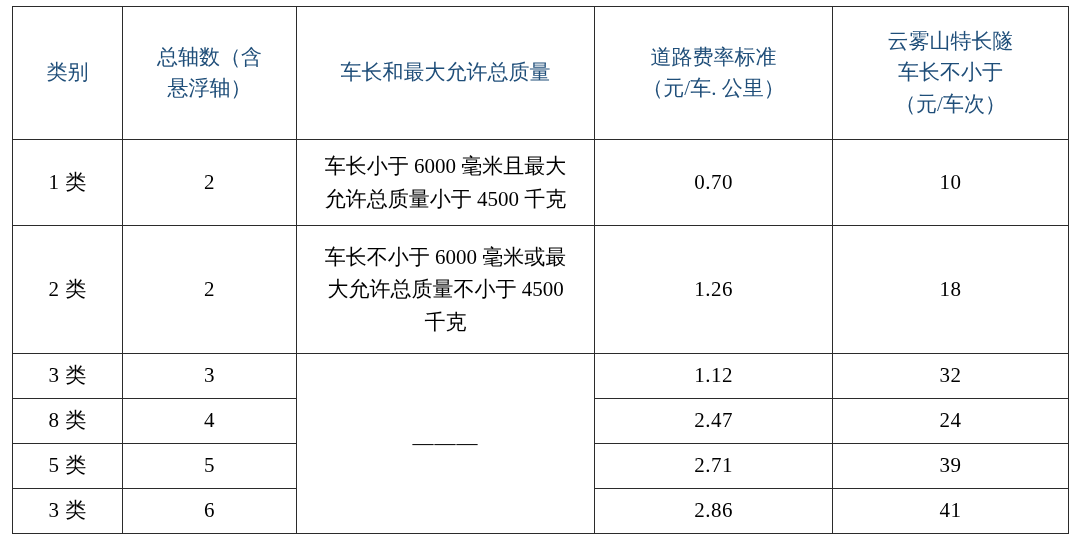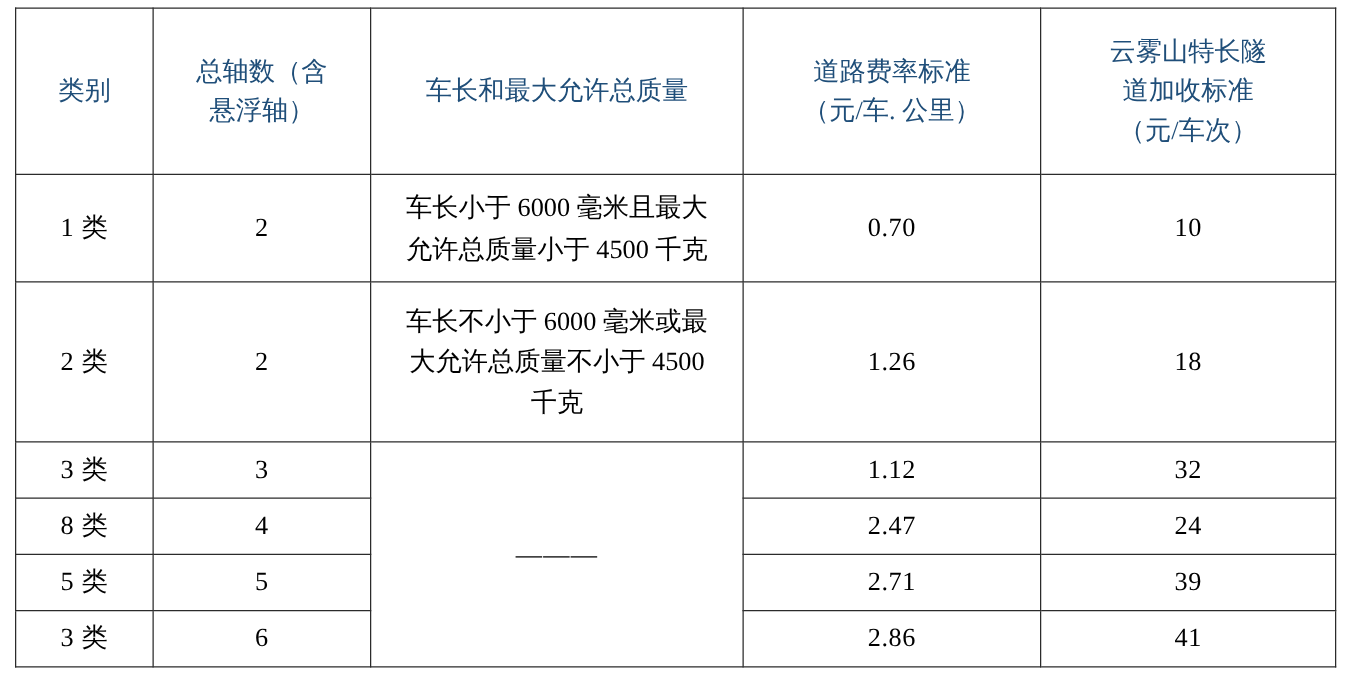--- a/index.html
+++ b/index.html
@@ -93,21 +93,21 @@
         </th>
         <th>
           <div>车长和最大允许总质量</div>
         </th>
         <th>
           <div>道路费率标准</div>
           <div>（元/车. 公里）</div>
         </th>
         <th>
           <div>云雾山特长隧</div>
-          <div>道加收标准</div>
+          <div>车长不小于</div>
           <div>（元/车次）</div>
         </th>
       </tr>
     </thead>
     <tbody>
 
       <tr class="row-tall-1">
         <td class="num">1 类</td>
         <td class="num">2</td>
         <td class="desc">

